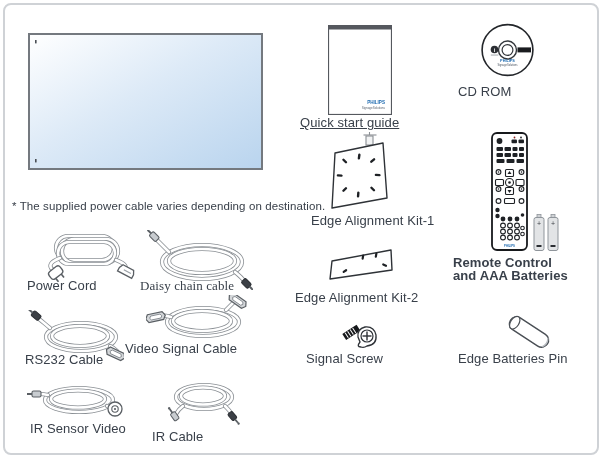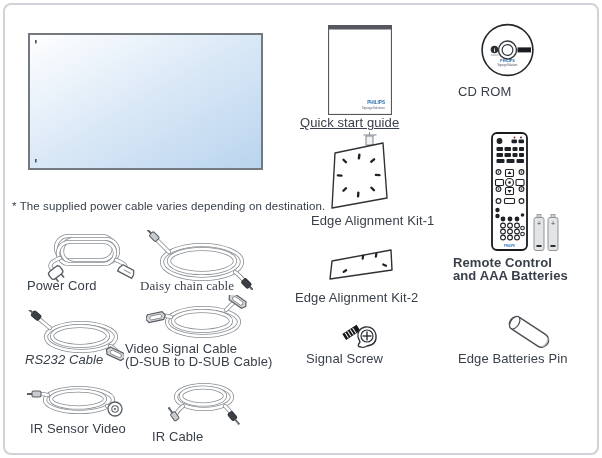--- a/index.html
+++ b/index.html
@@ -260,21 +260,21 @@
   <g transform="rotate(40 9 7)">
     <rect x="3" y="3.5" width="9" height="6" rx="1.5" fill="#3c4046" stroke="#2b2e33" stroke-width="1"></rect>
     <line x1="-2" y1="6.5" x2="3" y2="6.5" stroke="#5a5f64" stroke-width="2"></line>
     <circle cx="-3.5" cy="6.5" r="1.4" fill="#5a5f64"></circle>
   </g>
   <g transform="rotate(25 88 44)">
     <path d="M80 40 h15 l2.5 4 -2.5 4 h-15 l-2.5 -4 Z" fill="#d4d7da" stroke="#5a5f64" stroke-width="1.2"></path>
     <path d="M83 42 h9.5 l1.5 2 -1.5 2 h-9.5 l-1.5 -2 Z" fill="#ffffff" stroke="#7a8086" stroke-width="0.8"></path>
   </g>
 </svg>
-<div class="item-label" style="left:25px;top:353px;width:100px;font-style:italic;">RS232 Cable</div>
+<div class="item-label" style="left:25px;top:353px;width:100px;">RS232 Cable</div>
 
 <svg style="left:146px;top:295px;" width="104" height="52" viewBox="0 0 104 52">
   <ellipse class="c-out" cx="57" cy="27" rx="36" ry="14"></ellipse>
   <ellipse class="c-in" cx="57" cy="27" rx="36" ry="14"></ellipse>
   <ellipse class="c-out" cx="56" cy="26" rx="29" ry="10"></ellipse>
   <ellipse class="c-in" cx="56" cy="26" rx="29" ry="10"></ellipse>
   <path class="c-out" d="M25 22 C19 20 15 20 12 21"></path>
   <path class="c-in" d="M25 22 C19 20 15 20 12 21"></path>
   <path class="c-out" d="M80 15 C83 12 85 10 87 8"></path>
   <path class="c-in" d="M80 15 C83 12 85 10 87 8"></path>
@@ -282,21 +282,20 @@
     <path d="M2 18 h15 l2.5 4 -2.5 4 h-15 l-2.5 -4 Z" fill="#d4d7da" stroke="#5a5f64" stroke-width="1.2"></path>
     <path d="M5 20 h9.5 l1.5 2 -1.5 2 h-9.5 l-1.5 -2 Z" fill="#ffffff" stroke="#7a8086" stroke-width="0.8"></path>
   </g>
   <g transform="rotate(35 92 6)">
     <path d="M84 2 h15 l2.5 4 -2.5 4 h-15 l-2.5 -4 Z" fill="#d4d7da" stroke="#5a5f64" stroke-width="1.2"></path>
     <path d="M87 4 h9.5 l1.5 2 -1.5 2 h-9.5 l-1.5 -2 Z" fill="#ffffff" stroke="#7a8086" stroke-width="0.8"></path>
   </g>
 </svg>
 <div class="item-label" style="left:125px;top:342px;width:140px;">
   <span>Video Signal Cable</span><br>
-  <span>(D-SUB to D-SUB Cable)</span>
 </div>
 
 <svg style="left:27px;top:383px;" width="96" height="38" viewBox="0 0 96 38">
   <ellipse class="c-out" cx="52" cy="17" rx="34" ry="12"></ellipse>
   <ellipse class="c-in" cx="52" cy="17" rx="34" ry="12"></ellipse>
   <ellipse class="c-out" cx="51" cy="16" rx="27" ry="8.5"></ellipse>
   <ellipse class="c-in" cx="51" cy="16" rx="27" ry="8.5"></ellipse>
   <path class="c-out" d="M21 12 C17 11 14 11 12 11"></path>
   <path class="c-in" d="M21 12 C17 11 14 11 12 11"></path>
   <path class="c-out" d="M80 23 C83 24 85 25 86 25"></path>

